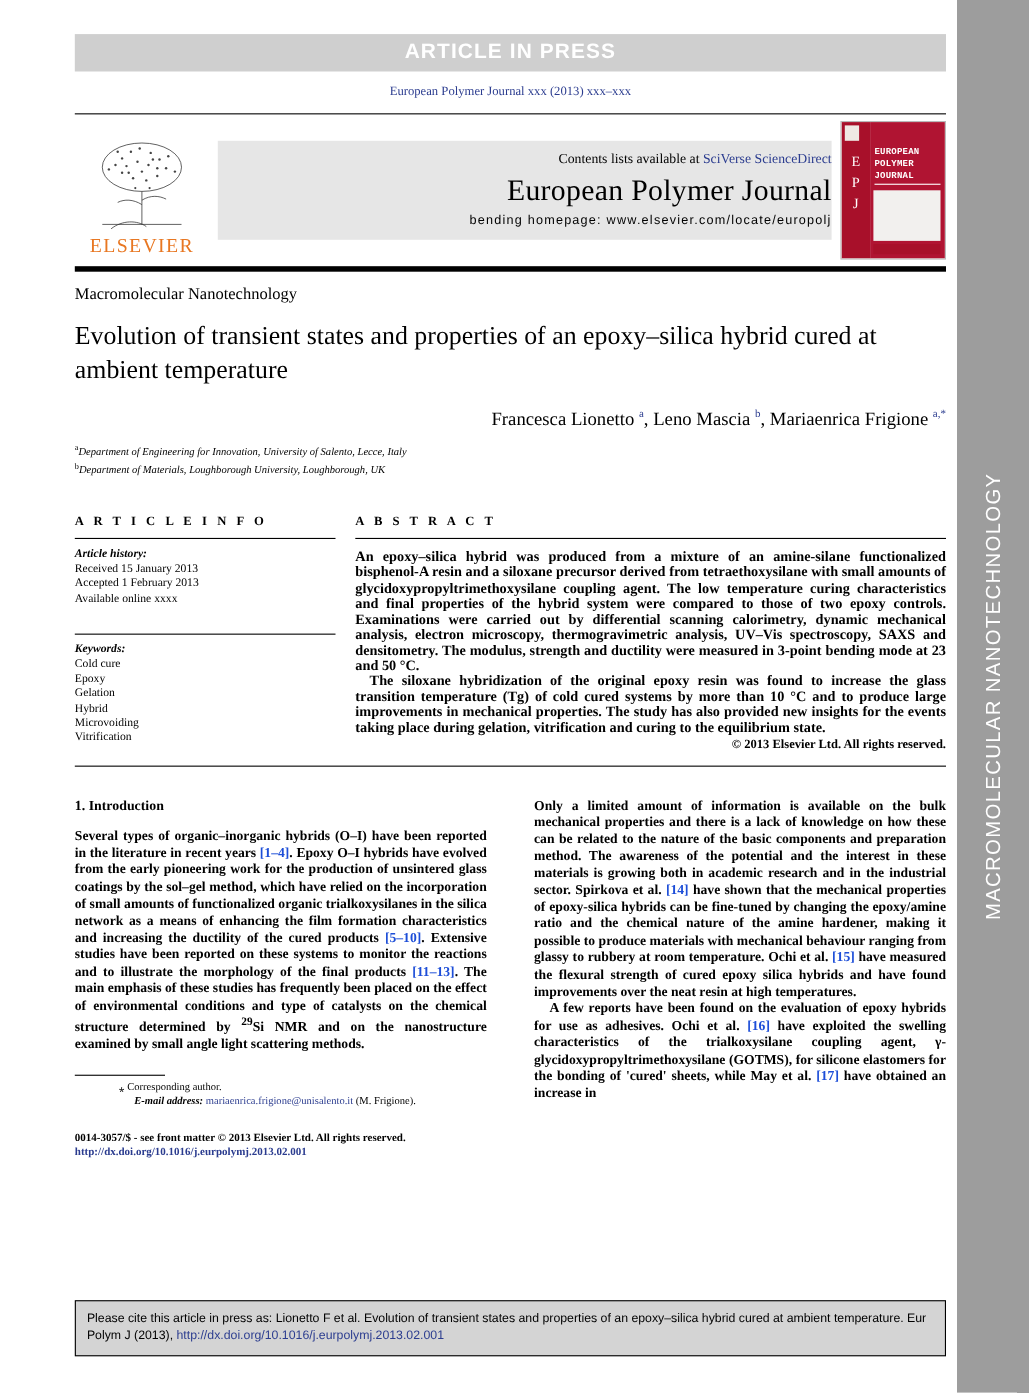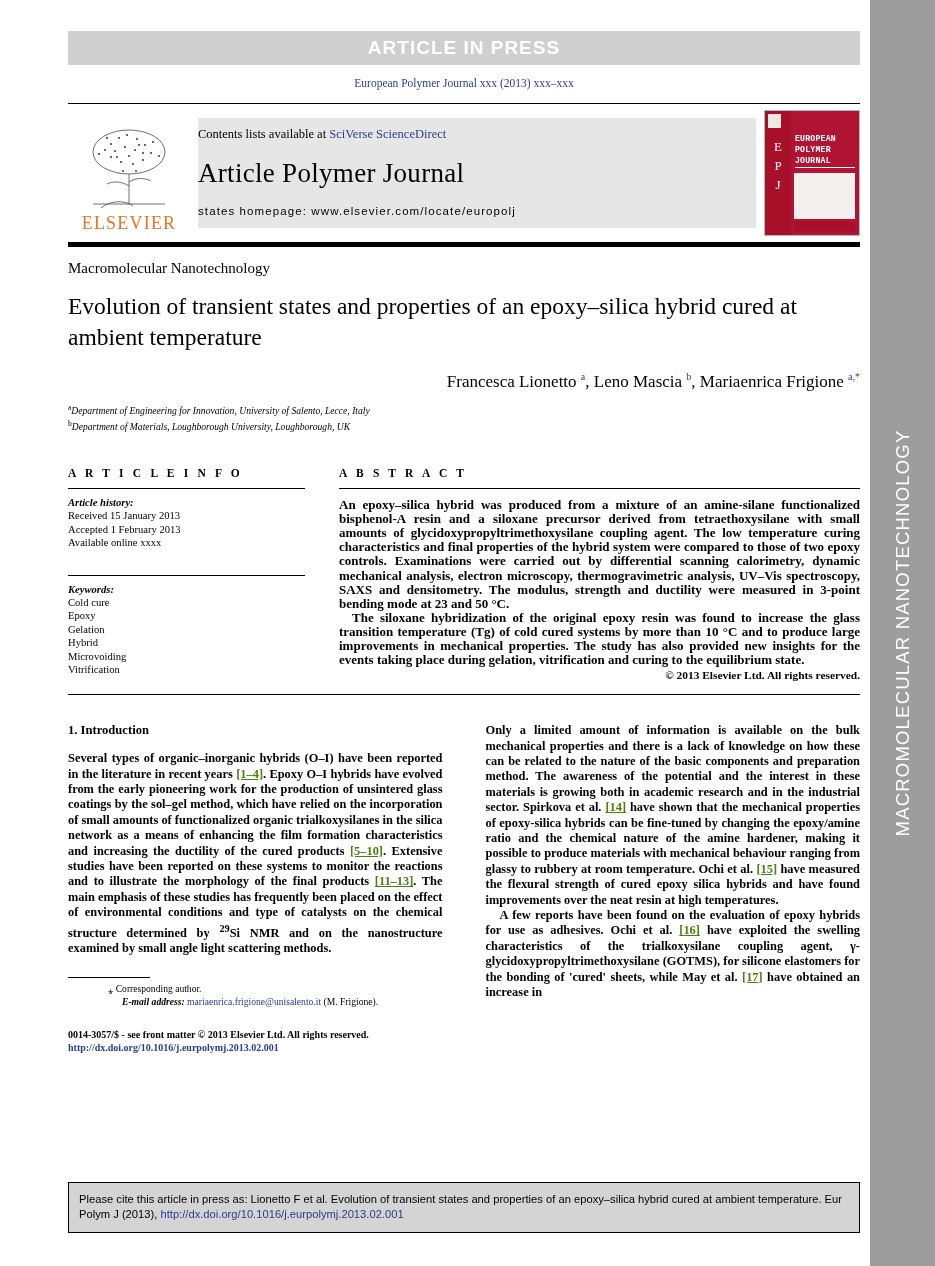--- a/index.html
+++ b/index.html
@@ -75,23 +75,23 @@
   .els-tree{width:96px;height:86px;}
   .els-word{
     font-family:"Liberation Serif", serif;
     font-size:18px;letter-spacing:1.2px;
     color:#e87722;
     margin-top:1px;
   }
   .mast-center{
     flex:1;
     background:#e6e6e6;
-    display:flex;flex-direction:column;align-items:flex-start;justify-content:space-between;
+    display:flex;flex-direction:column;align-items:flex-end;justify-content:space-between;
     padding:9px 0 11px 0;
-    margin:8px 8px;
+    margin:18px 8px;
   }
   .mast-contents{font-size:12.5px;}
   .mast-contents .sd{color:#2b3c8f;}
   .mast-title{
     font-size:27px;
     font-family:"Liberation Serif", serif;
     letter-spacing:.3px;
   }
   .mast-home{
     font-size:11.5px;
@@ -164,21 +164,21 @@
     margin-top:9px;
     font-size:9.6px;
     font-style:italic;
     line-height:13px;
   }
   .affil sup{font-style:normal;font-size:7.5px;}
   
   .infoabs{
     margin-top:34px;
     display:flex;
-    gap:16px;
+    gap:0;
   }
   .col-info{width:255px;padding-right:18px;box-sizing:border-box;}
   .col-abs{flex:1;}
   .hdr{
     font-size:11.5px;font-weight:bold;letter-spacing:3.2px;
     font-family:"Liberation Serif", serif;
   }
   .rule{border-top:1.2px solid #000;margin-top:9px;}
   .info-block{margin-top:7px;font-size:10.6px;line-height:13.4px;}
   .info-block .lbl{font-style:italic;font-weight:bold;}
@@ -207,21 +207,21 @@
     margin-bottom:13px;
   }
   .ptext{
     font-size:12.4px;
     line-height:15.4px;
     text-align:justify;
     font-weight:bold;
     margin:0;
   }
   .ptext + .ptext{text-indent:14px;}
-  .ref{color:#4d7c0f;text-decoration:underline;}
+  .ref{color:#1d4ed8;}
   .fnote-rule{
     border-top:1px solid #000;
     width:82px;
     margin-top:20px;
   }
   .fnote{
     font-size:9.6px;line-height:13px;margin-top:4px;margin-left:40px;
   }
   .fnote .em{font-style:italic;font-weight:bold;}
   .fnote a{color:#2b3c8f;text-decoration:none;}
@@ -297,22 +297,22 @@
                 <circle cx="55" cy="45" r="1.0"></circle>
             </g>
           </svg>
           <div class="els-word">ELSEVIER</div>
         </div>
 
         <div class="mast-center">
           <div class="mast-contents">
             <span>Contents lists available at </span><span class="sd">SciVerse ScienceDirect</span>
           </div>
-          <div class="mast-title">Article Polymer Journal</div>
-          <div class="mast-home">states homepage: www.elsevier.com/locate/europolj</div>
+          <div class="mast-title">European Polymer Journal</div>
+          <div class="mast-home">bending homepage: www.elsevier.com/locate/europolj</div>
         </div>
 
         <div class="cover">
           <div class="cv-left"></div>
           <div class="cv-right"></div>
           <div class="cv-mark"></div>
           <div class="cv-letters">
             <span>E</span>
             <span>P</span>
             <span>J</span>

